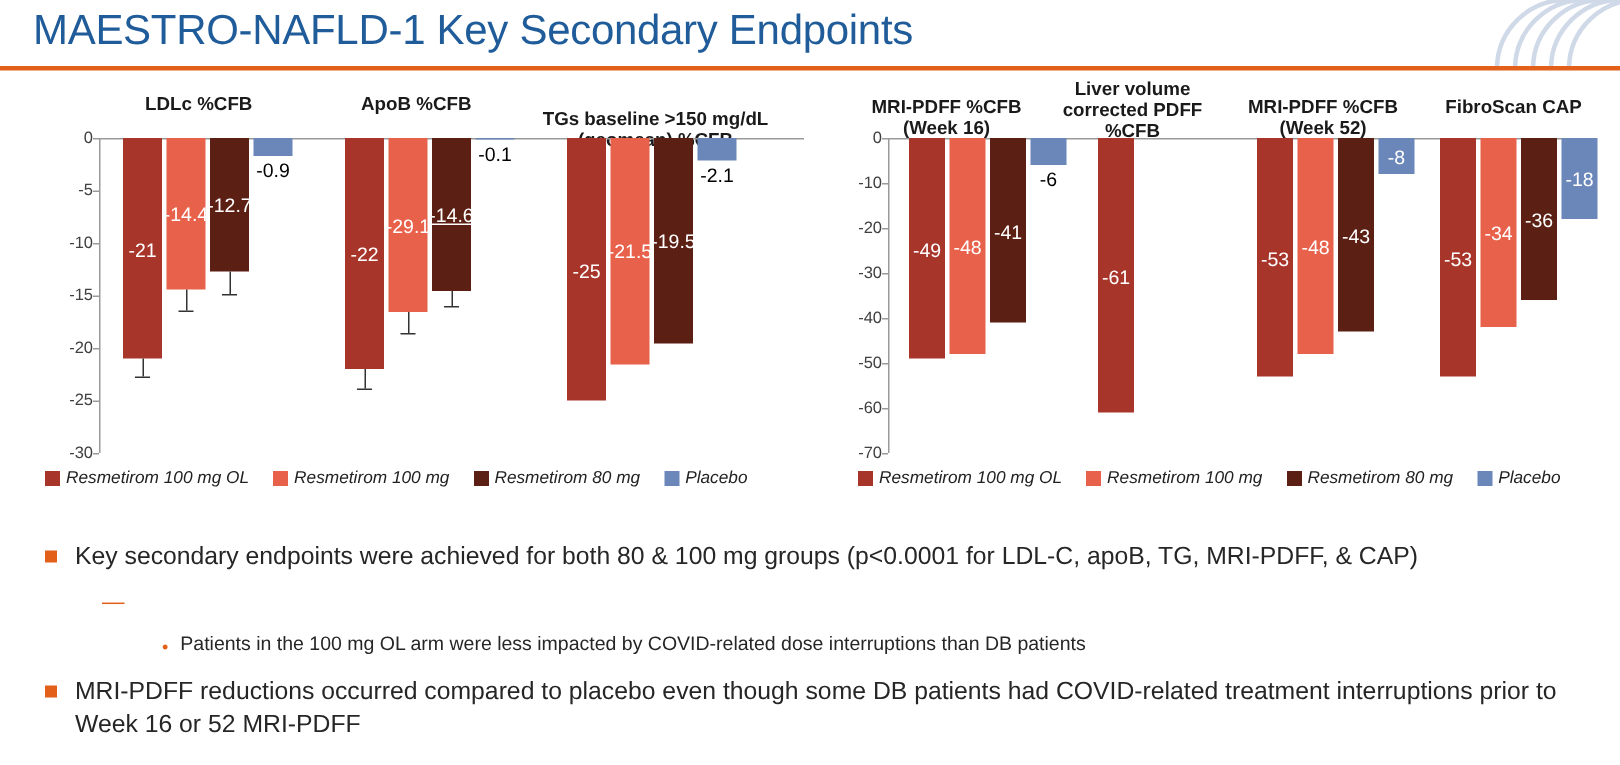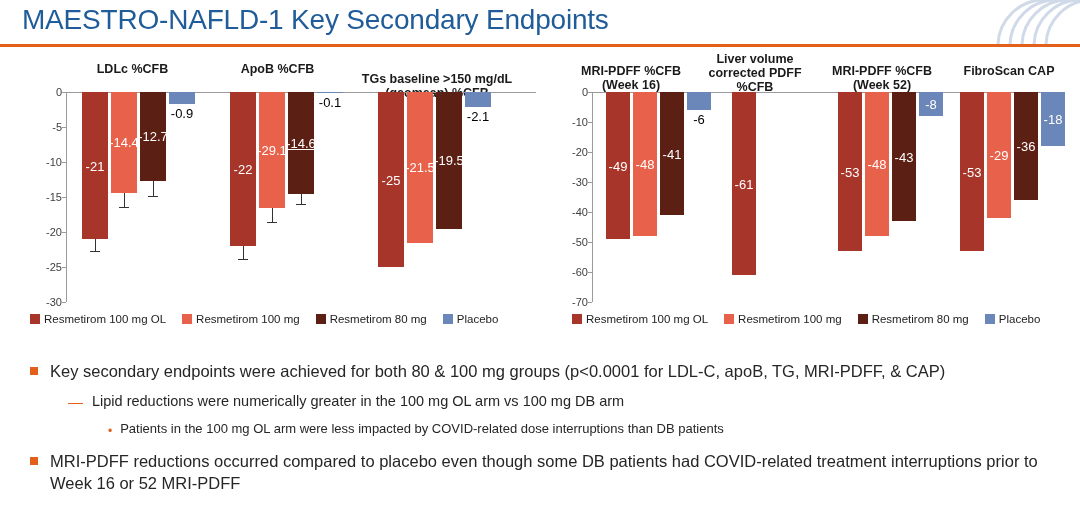--- a/index.html
+++ b/index.html
@@ -33,21 +33,21 @@
   .bar{position:absolute;}
   .bar-value{
     position:absolute;font-size:13px;color:#ffffff;text-align:center;white-space:nowrap;
   }
   .bar-value.outside{color:#000000;}
   .errbar{position:absolute;background:#333;width:1px;}
   .errcap{position:absolute;background:#333;height:1px;}
 
   
   .legend{
-    position:absolute;display:flex;align-items:center;gap:6px;font-size:11.5px;color:#222;
+    position:absolute;display:flex;align-items:center;gap:6px;font-size:11.5px;color:#222;font-style:italic;
   }
   .legend .item{display:flex;align-items:center;gap:4px;margin-right:10px;white-space:nowrap;}
   .legend .swatch{width:10px;height:10px;display:inline-block;}
 
   
   #bullets{position:absolute;left:22px;top:360px;width:1040px;}
   .b1{display:flex;align-items:flex-start;margin-bottom:9px;}
   .b1 .mark{width:8px;height:8px;background:#e2601a;margin:7px 12px 0 8px;flex:0 0 auto;}
   .b1 .txt{font-size:16.5px;color:#262626;line-height:22px;}
   .b2{display:flex;align-items:flex-start;margin:0 0 8px 46px;}
@@ -184,21 +184,21 @@
       <div class="bar-value" style="left: 238px; top: 72.5px; width: 40px;">-53</div>
       <div class="bar" style="left: 273px; top: 0px; width: 24px; height: 144px; background: rgb(232, 97, 74);"></div>
       <div class="bar-value" style="left: 265px; top: 65px; width: 40px;">-48</div>
       <div class="bar" style="left: 300px; top: 0px; width: 24px; height: 129px; background: rgb(91, 31, 19);"></div>
       <div class="bar-value" style="left: 292px; top: 57.5px; width: 40px;">-43</div>
       <div class="bar" style="left: 327px; top: 0px; width: 24px; height: 24px; background: rgb(107, 134, 184);"></div>
       <div class="bar-value" style="left: 319px; top: 5px; width: 40px;">-8</div>
       <div class="bar" style="left: 368px; top: 0px; width: 24px; height: 159px; background: rgb(168, 53, 42);"></div>
       <div class="bar-value" style="left: 360px; top: 72.5px; width: 40px;">-53</div>
       <div class="bar" style="left: 395px; top: 0px; width: 24px; height: 126px; background: rgb(232, 97, 74);"></div>
-      <div class="bar-value" style="left: 387px; top: 56px; width: 40px;">-29</div>
+      <div class="bar-value" style="left: 387px; top: 56px; width: 40px;">-34</div>
       <div class="bar" style="left: 422px; top: 0px; width: 24px; height: 108px; background: rgb(91, 31, 19);"></div>
       <div class="bar-value" style="left: 414px; top: 47px; width: 40px;">-36</div>
       <div class="bar" style="left: 449px; top: 0px; width: 24px; height: 54px; background: rgb(107, 134, 184);"></div>
       <div class="bar-value" style="left: 441px; top: 20px; width: 40px;">-18</div>
     </div>
 </div>
 
 <div class="legend" id="legend-left" style="left:30px;top:313px;">
     <div class="item">
       <span class="swatch" style="background: rgb(168, 53, 42);"></span>
@@ -236,21 +236,20 @@
     </div>
   </div>
 
 <div id="bullets">
     <div class="b1">
       <span class="mark"></span>
       <span class="txt">Key secondary endpoints were achieved for both 80 &amp; 100 mg groups (p&lt;0.0001 for LDL-C, apoB, TG, MRI-PDFF, &amp; CAP)</span>
     </div>
     <div class="b2">
       <span class="mark">—</span>
-      <span class="txt">Lipid reductions were numerically greater in the 100 mg OL arm vs 100 mg DB arm</span>
     </div>
     <div class="b3">
       <span class="mark">•</span>
       <span class="txt">Patients in the 100 mg OL arm were less impacted by COVID-related dose interruptions than DB patients</span>
     </div>
     <div class="b1">
       <span class="mark"></span>
       <span class="txt">MRI-PDFF reductions occurred compared to placebo even though some DB patients had COVID-related treatment interruptions prior to Week 16 or 52 MRI-PDFF</span>
     </div>
   </div>

